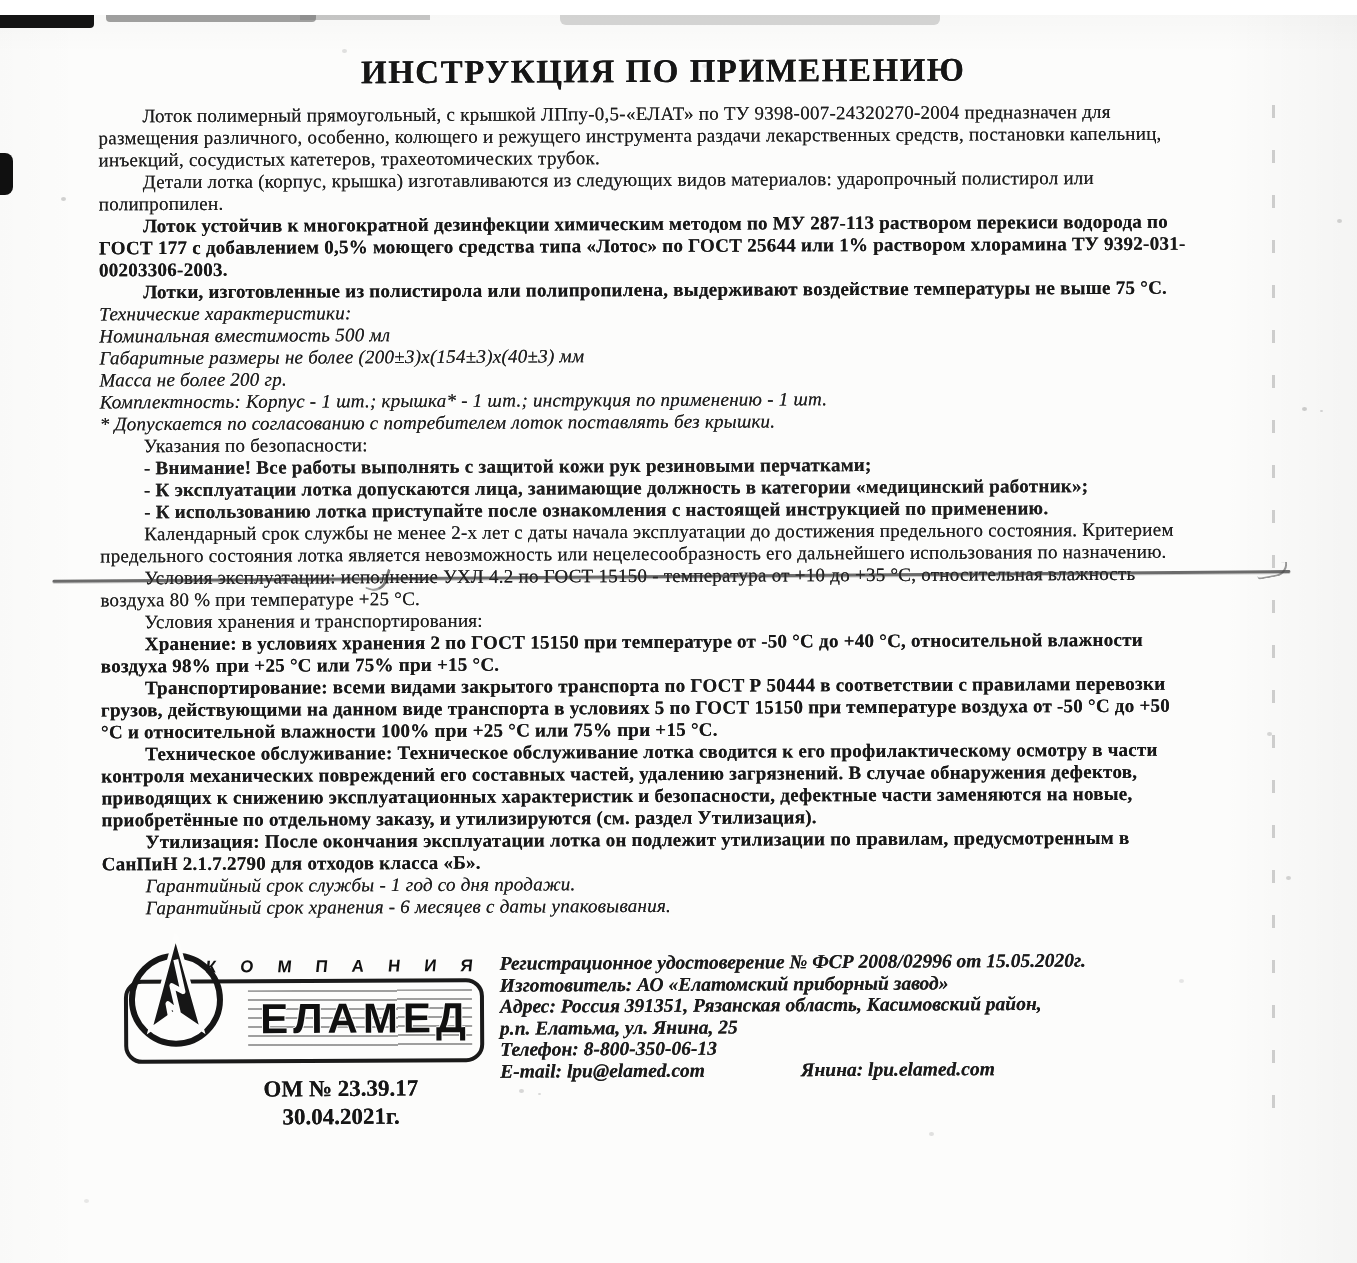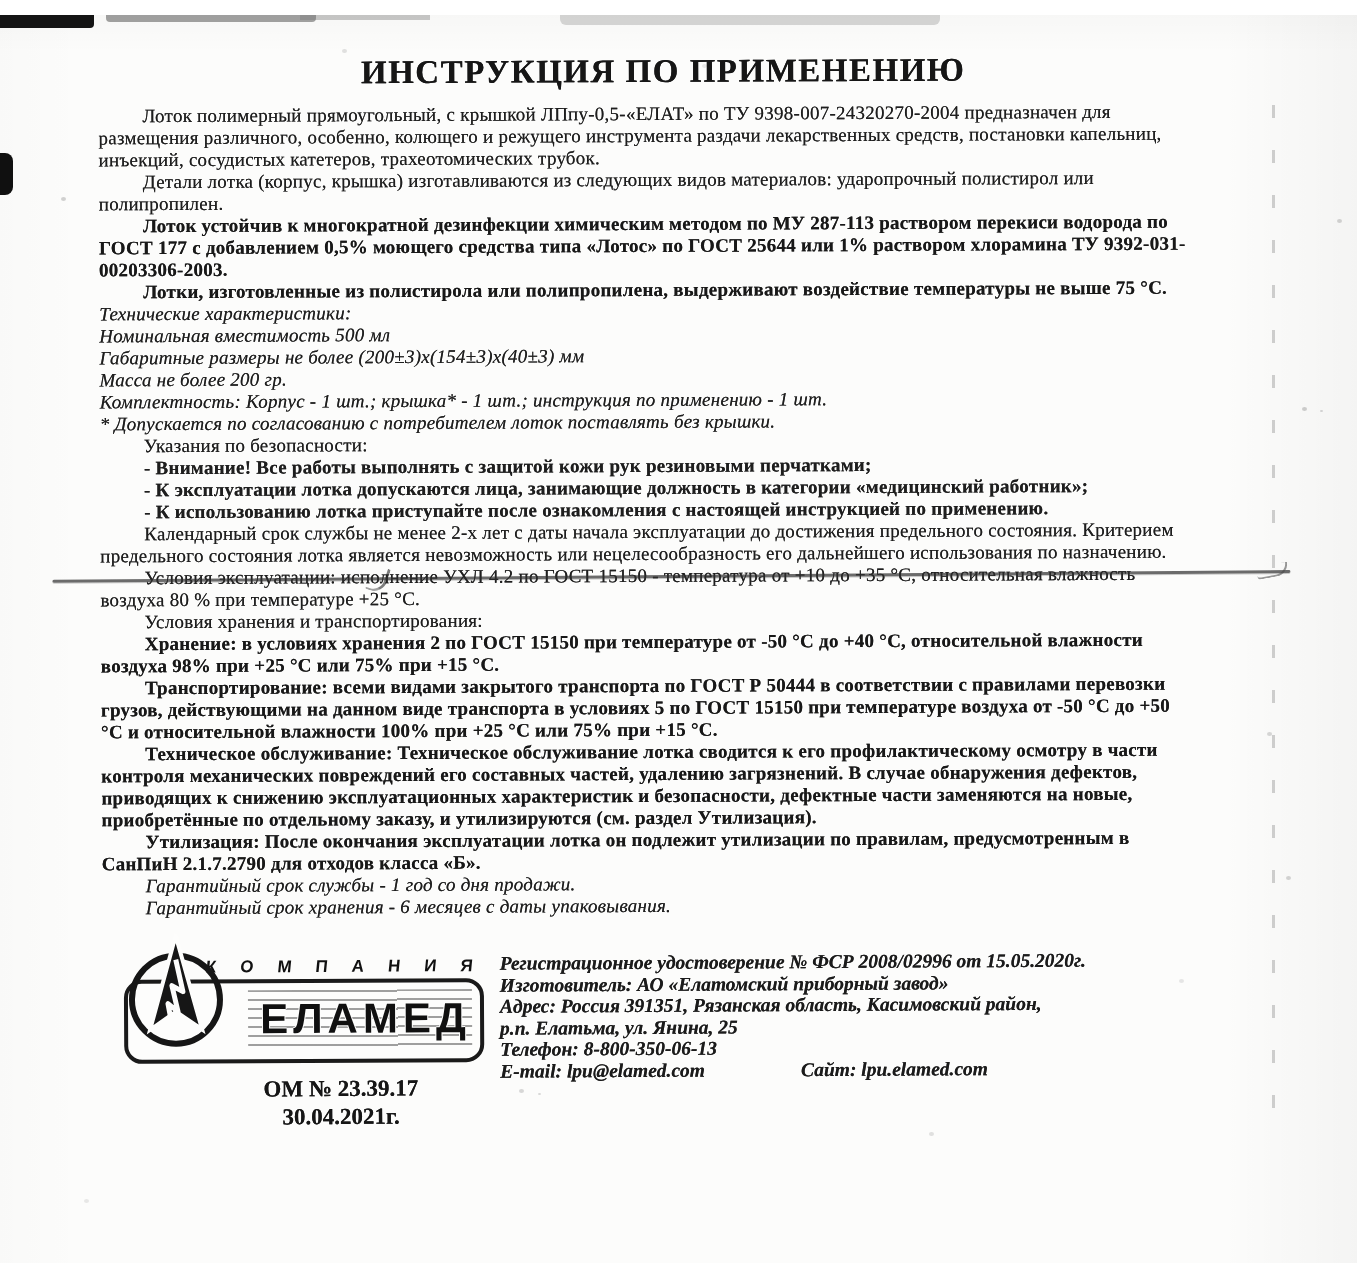--- a/index.html
+++ b/index.html
@@ -192,17 +192,17 @@
   </div>
 
   <div class="mfr-block">
     <div class="row">Регистрационное удостоверение № ФСР 2008/02996 от 15.05.2020г.</div>
     <div class="row">Изготовитель: АО «Елатомский приборный завод»</div>
     <div class="row">Адрес: Россия 391351, Рязанская область, Касимовский район,</div>
     <div class="row">р.п. Елатьма, ул. Янина, 25</div>
     <div class="row">Телефон: 8-800-350-06-13</div>
     <div class="row contact-row">
       <span>E-mail: lpu@elamed.com</span>
-      <span>Сайт: lpu.elamed.com</span>
+      <span>Янина: lpu.elamed.com</span>
     </div>
   </div>
 
 </div>
 
 </body></html>

